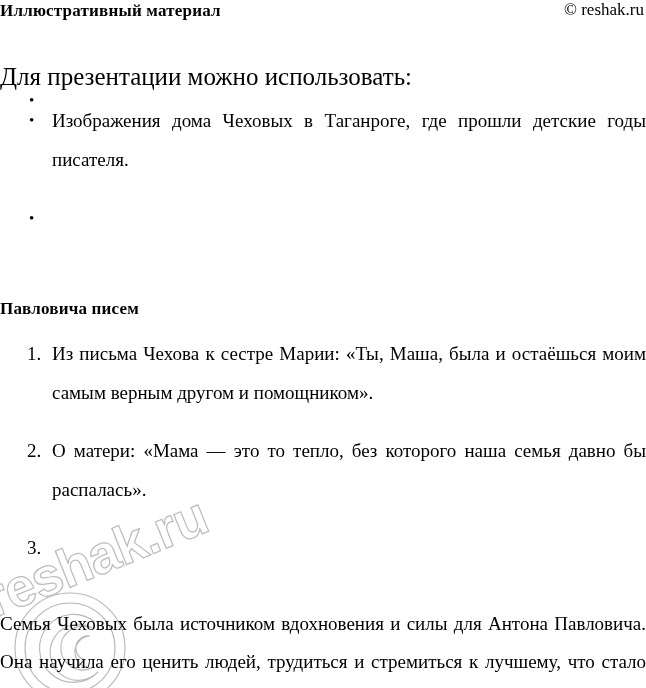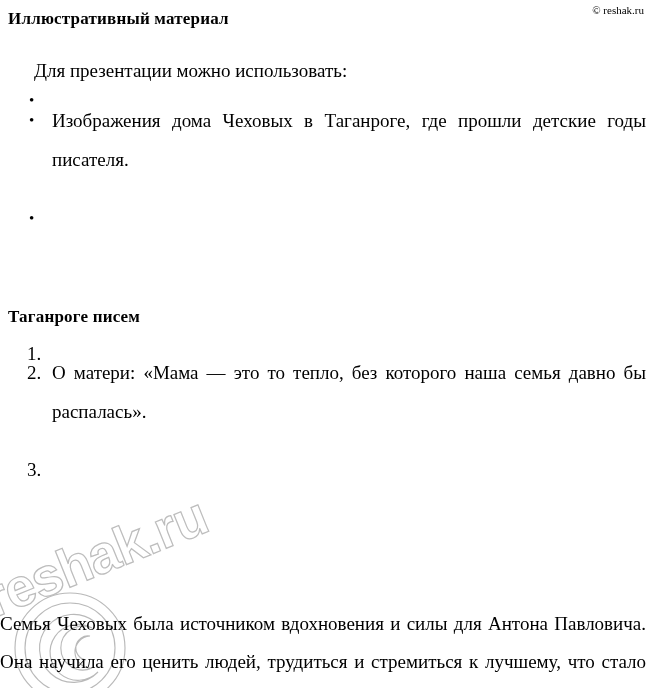--- a/index.html
+++ b/index.html
@@ -51,50 +51,49 @@
   #content {
     position: relative;
     z-index: 2;
   }
 
   .hdr-copyright {
     position: absolute;
     right: 2px;
     top: 0px;
     font-family: "Liberation Serif", "DejaVu Serif", serif;
-    font-size: 11px;
+    font-size: 17px;
     line-height: 20px;
     white-space: nowrap;
     z-index: 3;
   }
 
   h1.doc-heading,
   h2.doc-heading {
     margin: 0;
-    padding: 8px;
+    padding: 0;
     font-family: "Liberation Serif", "DejaVu Serif", serif;
     font-weight: bold;
     font-size: 17px;
     line-height: 21px;
     letter-spacing: 0.2px;
   }
 
   .block-heading-1 {
     position: absolute;
     left: 0px;
     top: 0px;
   }
 
   .lead-para {
     position: absolute;
     left: 0px;
     top: 40px;
-    font-size: 19px;
+    font-size: 25px;
     line-height: 24px;
-    padding-left: 34px;
   }
 
   ul.bullets {
     position: absolute;
     left: 0px;
     top: 81px;
     width: 646px;
     margin: 0;
     padding: 0;
     list-style: none;
@@ -212,25 +211,26 @@
       </li>
       <li>
         <span class="marker">•</span>
         <span>Изображения дома Чеховых в Таганроге, где прошли детские годы писателя.</span>
       </li>
       <li class="no-justify">
         <span class="marker">•</span>
       </li>
     </ul>
 
-    <h2 class="doc-heading block-heading-2">Таганроге писем</h2>
+    <h2 class="doc-heading block-heading-2">Павловича писем</h2>
 
     <ol class="numbered">
       <li>
         <span class="marker">1.</span>
+        <span>Из письма Чехова к сестре Марии: «Ты, Маша, была и остаёшься моим самым верным другом и помощником».</span>
       </li>
       <li>
         <span class="marker">2.</span>
         <span>О матери: «Мама — это то тепло, без которого наша семья давно бы распалась».</span>
       </li>
       <li>
         <span class="marker">3.</span>
       </li>
     </ol>
 

